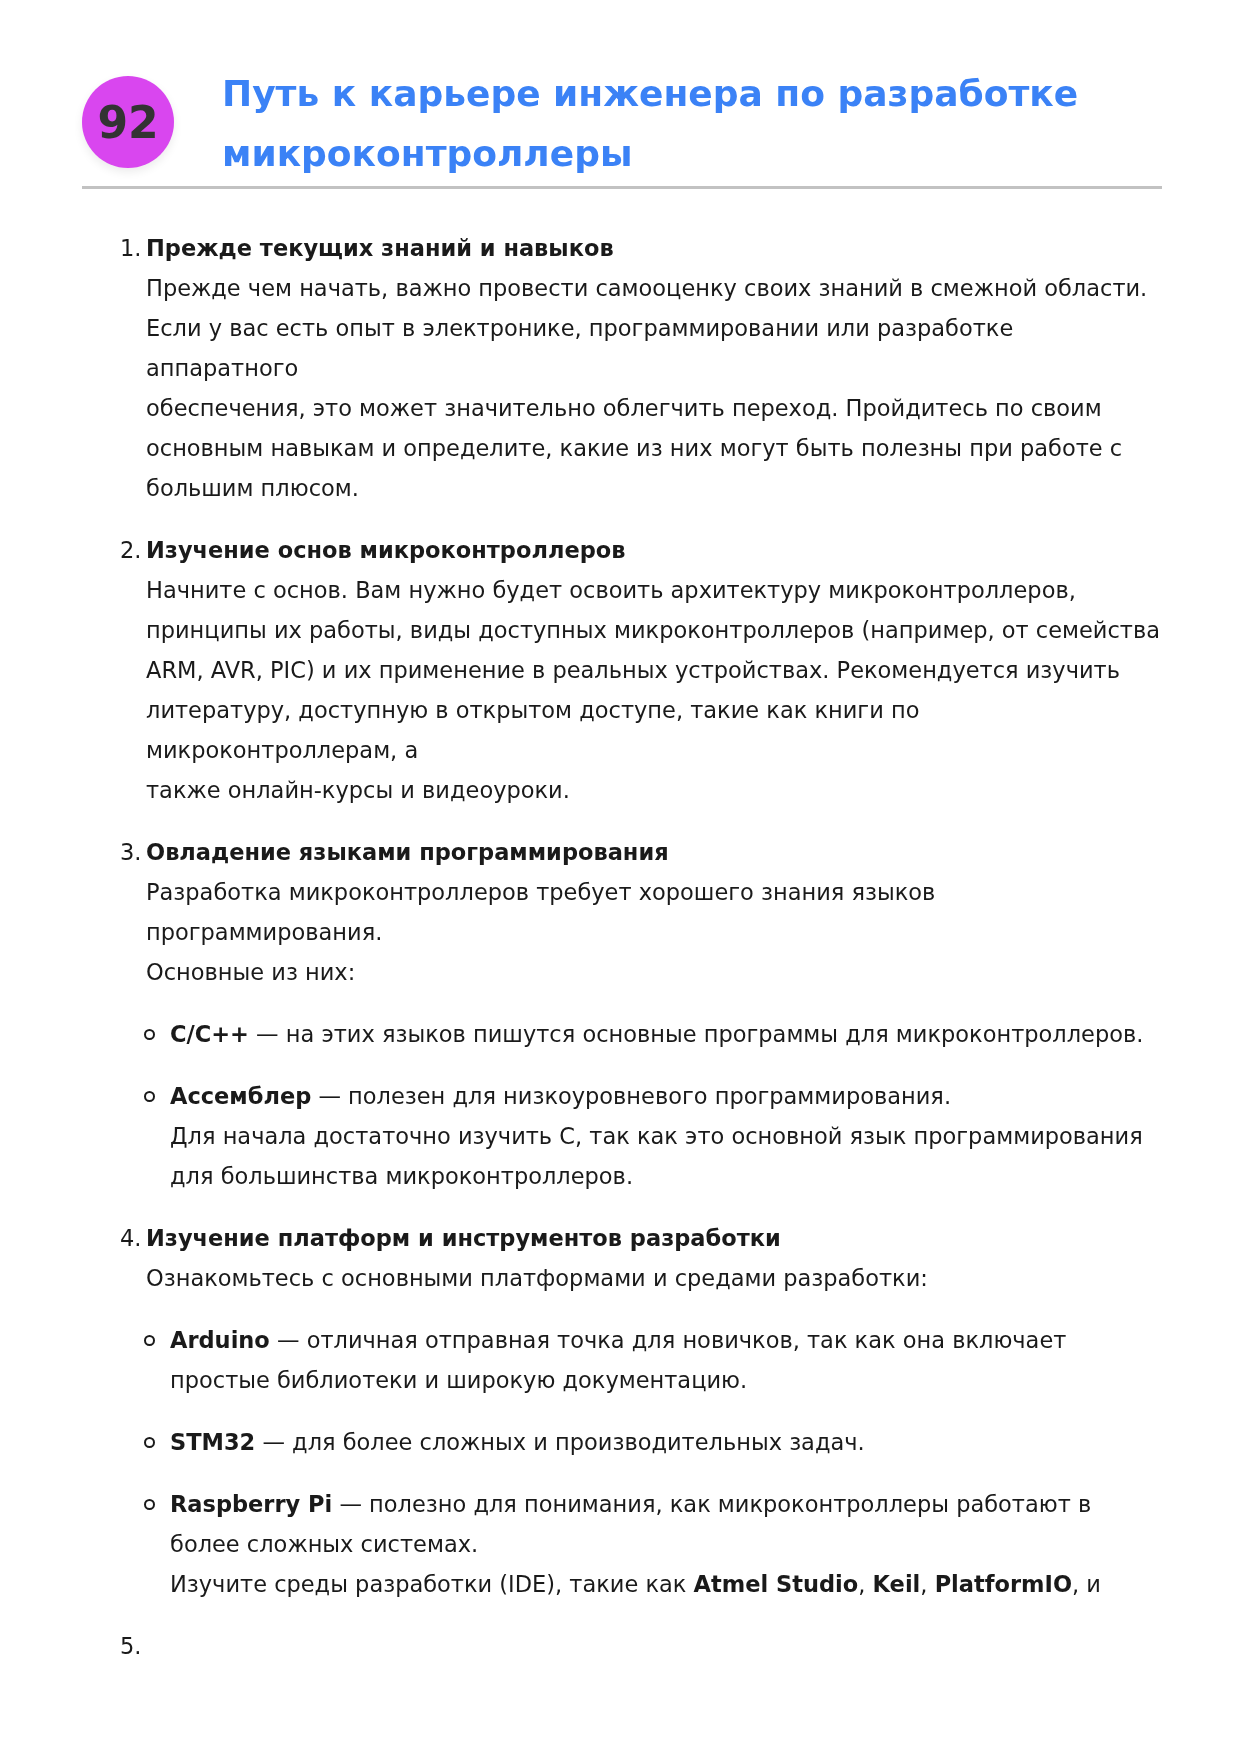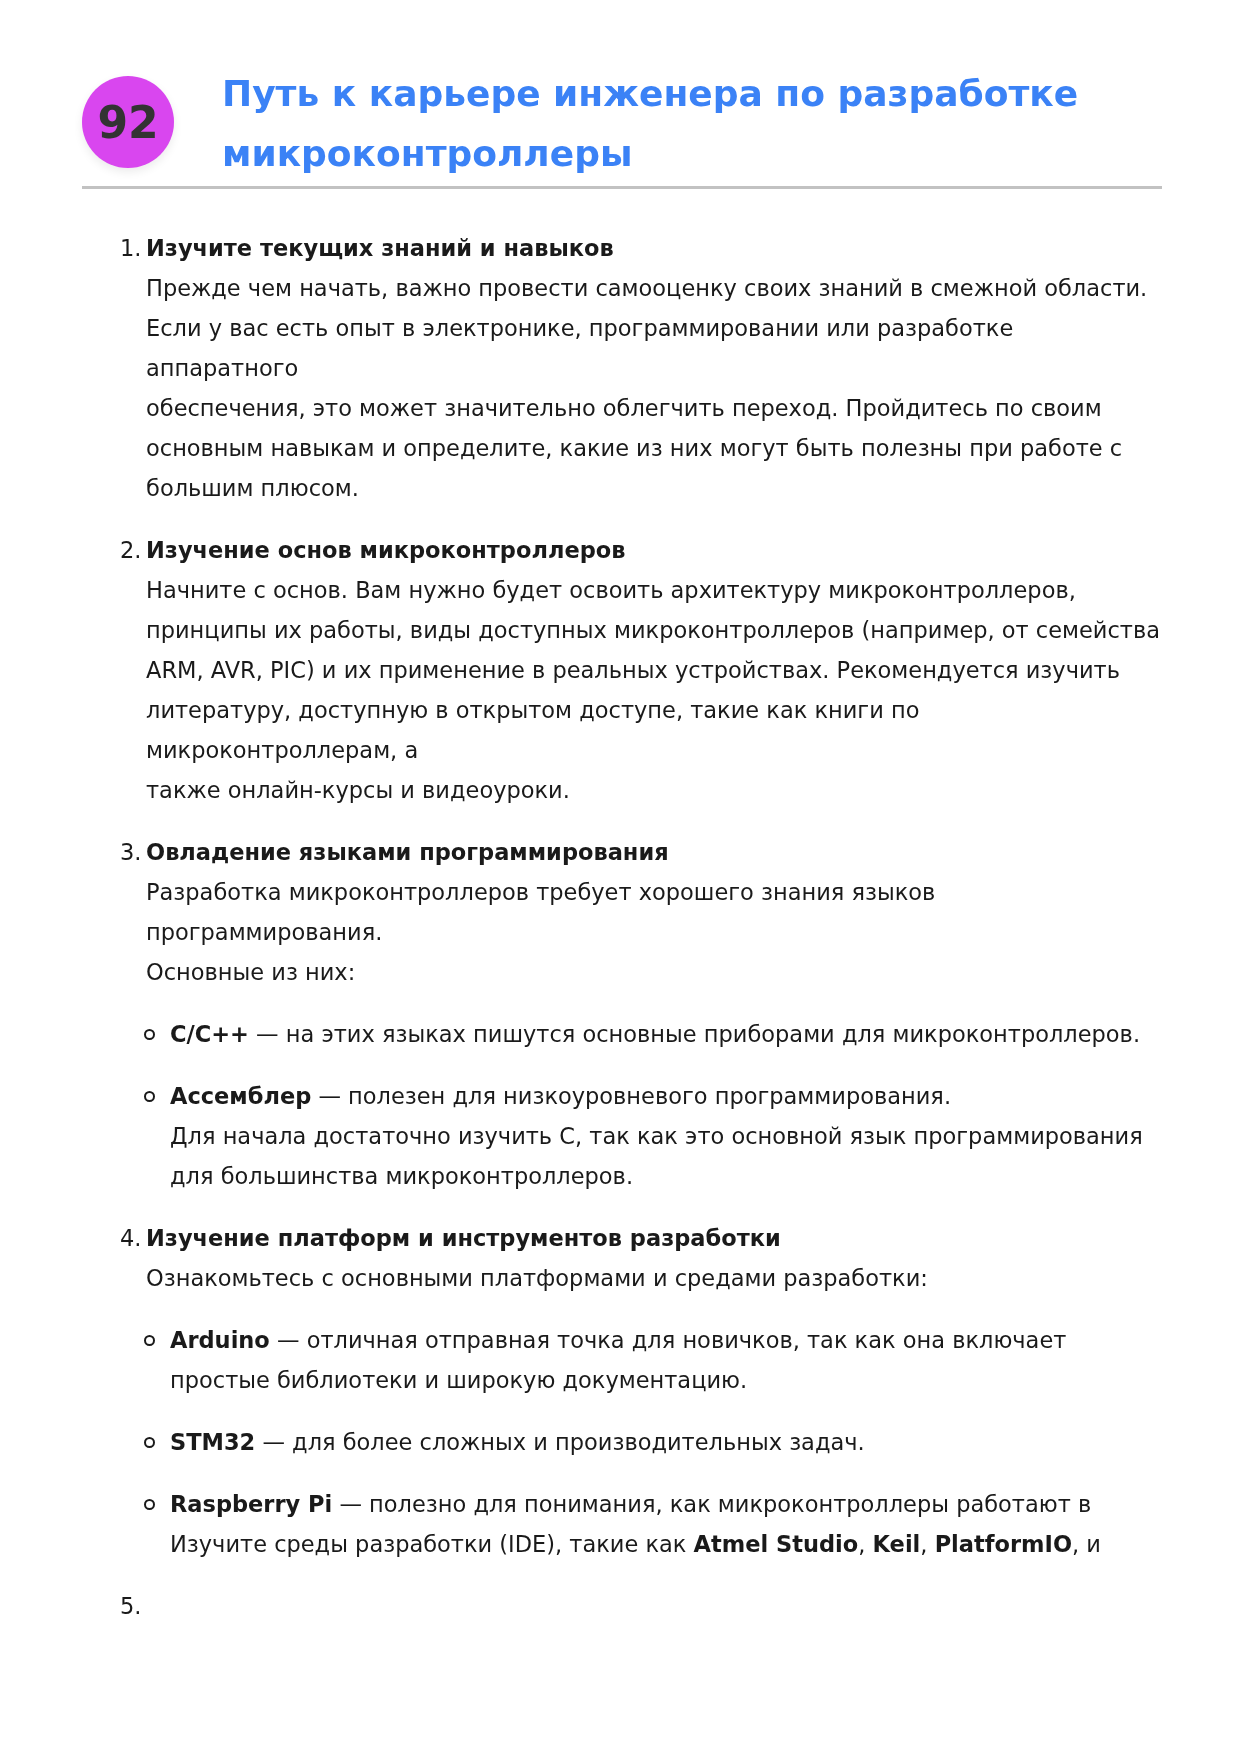--- a/index.html
+++ b/index.html
@@ -43,21 +43,21 @@
     <span>Путь к карьере инженера по разработке</span><br>
     <span>микроконтроллеры</span>
   </h1>
 </div>
 <div class="rule"></div>
 
 <div class="content">
 
   <div class="item">
     <span class="num">1.</span>
-    <span class="item-title">Изучите текущих знаний и навыков</span>
+    <span class="item-title">Прежде текущих знаний и навыков</span>
     <span class="para">Прежде чем начать, важно провести самооценку своих знаний в смежной области.</span>
     <span class="para">Если у вас есть опыт в электронике, программировании или разработке аппаратного</span>
     <span class="para">обеспечения, это может значительно облегчить переход. Пройдитесь по своим</span>
     <span class="para">основным навыкам и определите, какие из них могут быть полезны при работе с</span>
     <span class="para">большим плюсом.</span>
   </div>
 
   <div class="item">
     <span class="num">2.</span>
     <span class="item-title">Изучение основ микроконтроллеров</span>
@@ -70,21 +70,21 @@
 
   <div class="item">
     <span class="num">3.</span>
     <span class="item-title">Овладение языками программирования</span>
     <span class="para">Разработка микроконтроллеров требует хорошего знания языков программирования.</span>
     <span class="para">Основные из них:</span>
   </div>
   <ul class="sub" style="margin-top:-0px;">
     <li>
       <span class="bullet"></span>
-      <b>C/C++</b><span> — на этих языках пишутся основные приборами для микроконтроллеров.</span>
+      <b>C/C++</b><span> — на этих языков пишутся основные программы для микроконтроллеров.</span>
     </li>
     <li>
       <span class="bullet"></span>
       <b>Ассемблер</b><span> — полезен для низкоуровневого программирования.</span>
       <span class="para">Для начала достаточно изучить C, так как это основной язык программирования</span>
       <span class="para">для большинства микроконтроллеров.</span>
     </li>
   </ul>
 
   <div class="item">
@@ -98,20 +98,21 @@
       <b>Arduino</b><span> — отличная отправная точка для новичков, так как она включает</span>
       <span class="para">простые библиотеки и широкую документацию.</span>
     </li>
     <li>
       <span class="bullet"></span>
       <b>STM32</b><span> — для более сложных и производительных задач.</span>
     </li>
     <li>
       <span class="bullet"></span>
       <b>Raspberry Pi</b><span> — полезно для понимания, как микроконтроллеры работают в</span>
+      <span class="para">более сложных системах.</span>
       <span class="para"><span>Изучите среды разработки (IDE), такие как </span><b>Atmel Studio</b><span>, </span><b>Keil</b><span>, </span><b>PlatformIO</b><span>, и</span></span>
     </li>
   </ul>
 
   <div class="item">
     <span class="num">5.</span>
 
   </div>
 </div>
 

